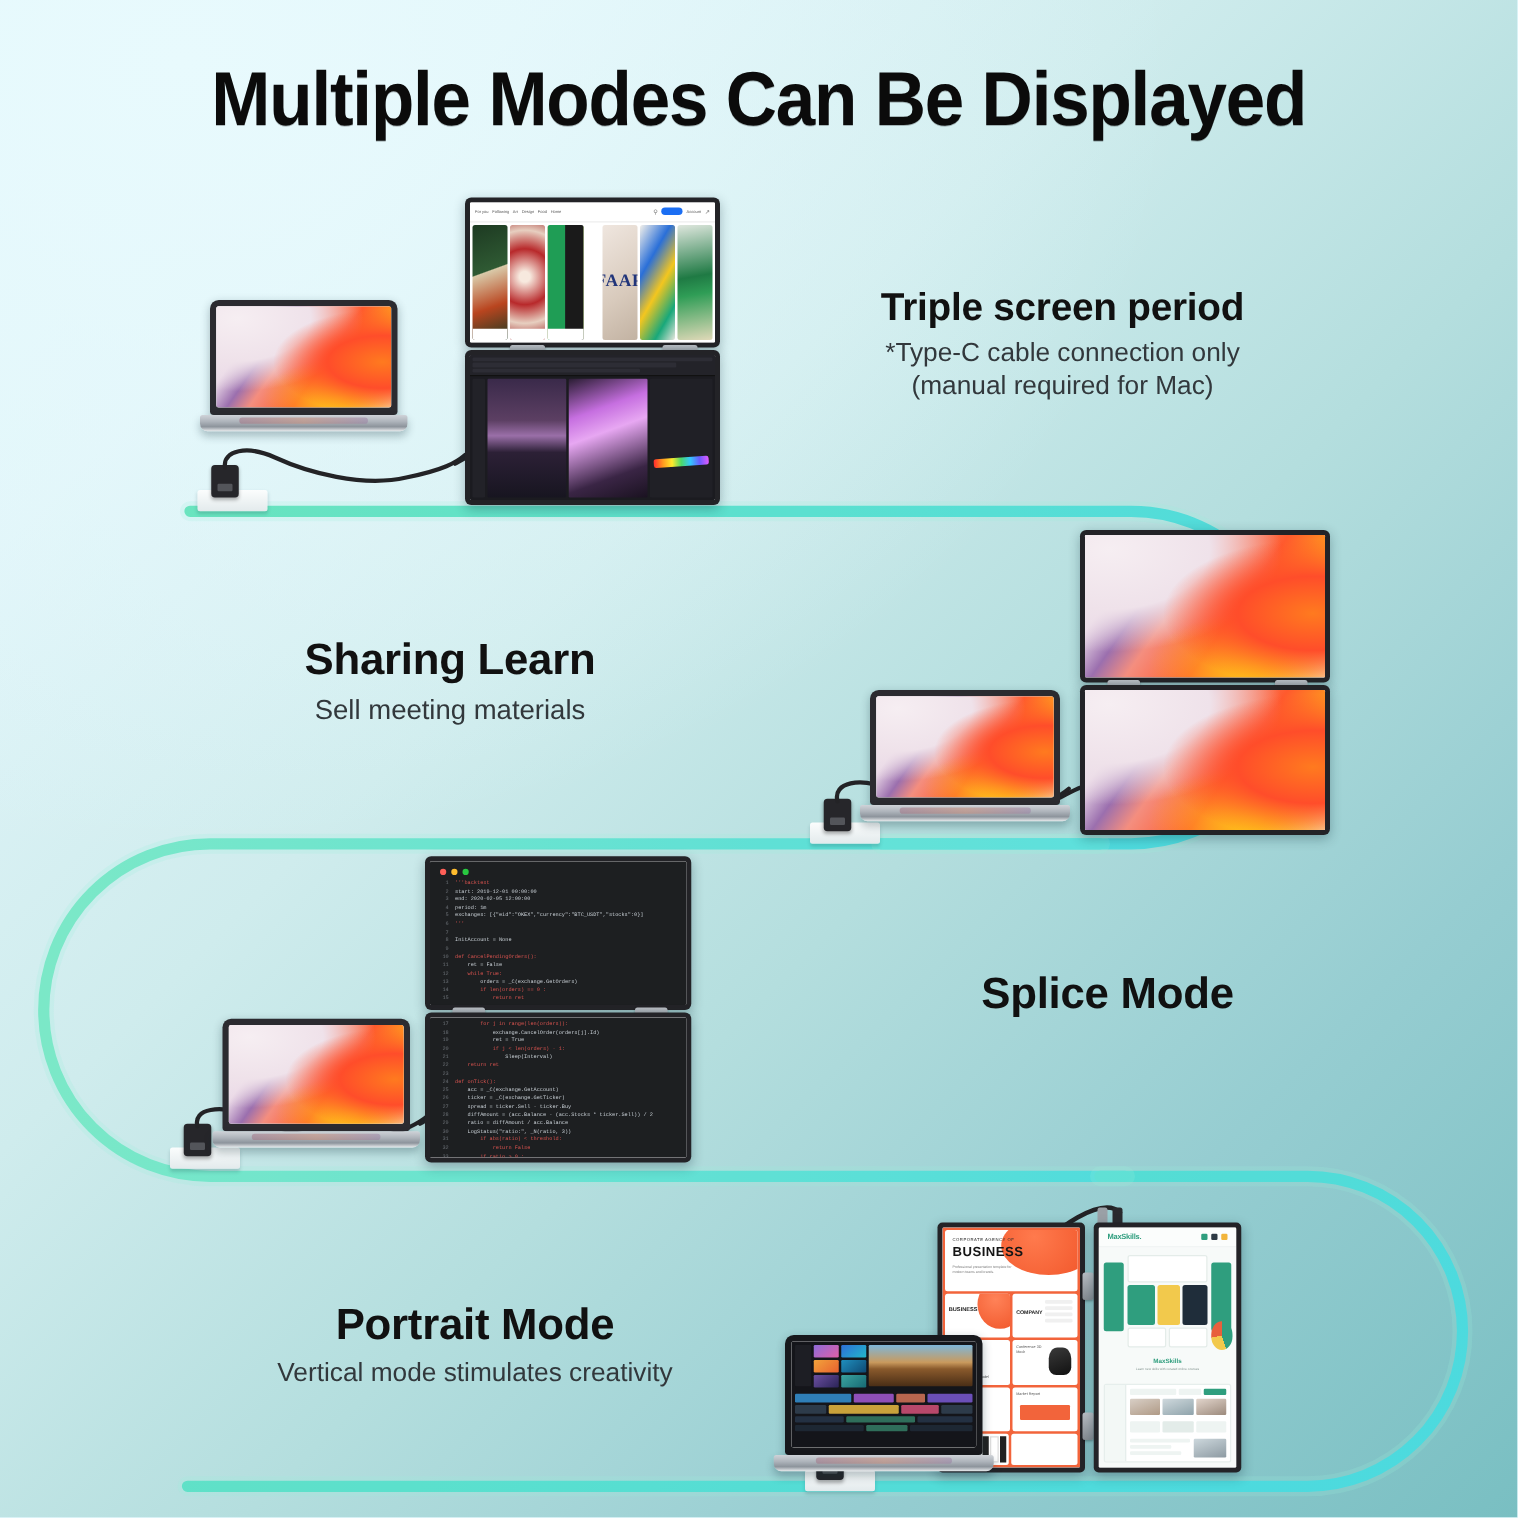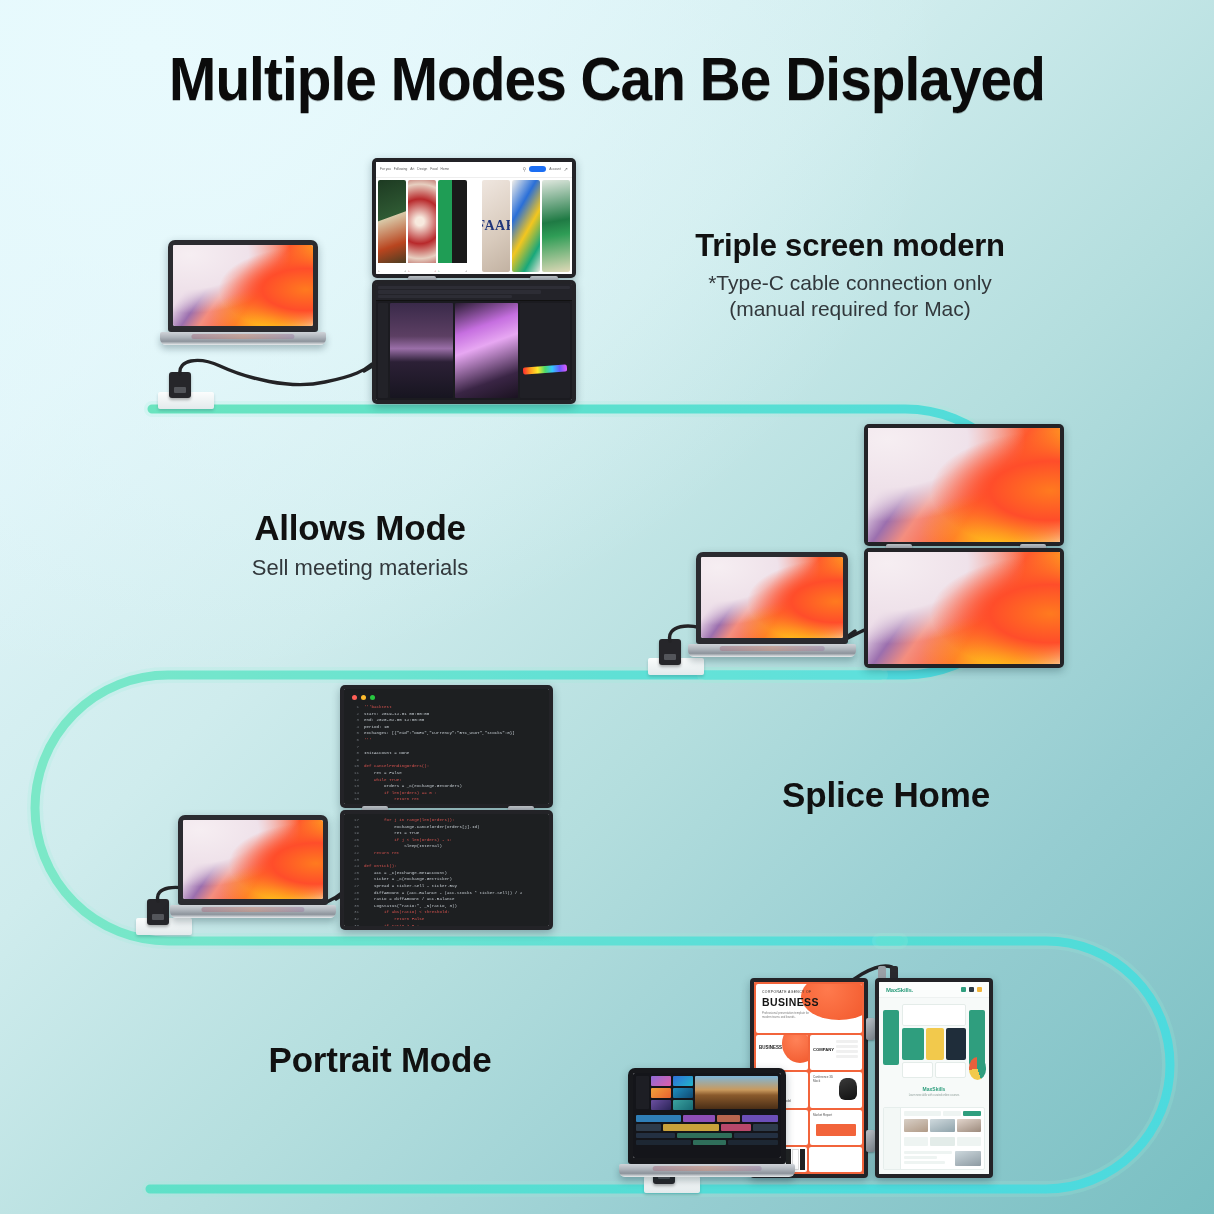--- a/index.html
+++ b/index.html
@@ -260,21 +260,21 @@
                  radial-gradient(120% 120% at 12% 12%, #f6eef2 0%, #efe2ea 35%, rgba(239,226,234,0) 60%),
                  linear-gradient(125deg,#f3ebf0 0%,#e9d7e6 22%,#9b6fae 33%,#f48e7f 42%,#ff5a2d 60%,#ffb01a 80%,#f7f2ee 100%);">
           </div>
         </div>
       </div>
       <div class="base" style="top:92px;"></div>
     </div>
   </div>
 
   <div class="tblock" style="left:660px;top:228px;width:380px;text-align:center;">
-    <div class="t-title" style="font-size:31px;">Triple screen modern</div>
+    <div class="t-title" style="font-size:31px;">Triple screen period</div>
     <div class="t-sub" style="font-size:21px;margin-top:7px;">*Type-C cable connection only</div>
     <div class="t-sub" style="font-size:21px;margin-top:2px;">(manual required for Mac)</div>
   </div>
 
   <div class="scene" style="left:640px;top:418px;width:440px;height:262px;">
 
     <div class="socket" style="left:8px;top:240px;"></div>
     <div class="plug" style="left:19px;top:221px;"></div>
     <svg style="position:absolute;left:0;top:0;width:440px;height:262px;">
       <path d="M30 223 C26 208 48 203 72 214 C100 228 145 238 178 230 C198 225 208 219 215 213" fill="none" stroke="#232326" stroke-width="3.4" stroke-linecap="round"></path>
@@ -319,21 +319,21 @@
                  radial-gradient(120% 120% at 12% 12%, #f6eef2 0%, #efe2ea 35%, rgba(239,226,234,0) 60%),
                  linear-gradient(125deg,#f3ebf0 0%,#e9d7e6 22%,#9b6fae 33%,#f48e7f 42%,#ff5a2d 60%,#ffb01a 80%,#f7f2ee 100%);">
           </div>
         </div>
       </div>
       <div class="base" style="top:92px;"></div>
     </div>
   </div>
 
   <div class="tblock" style="left:180px;top:508px;width:360px;text-align:center;">
-    <div class="t-title" style="font-size:35px;">Allows Mode</div>
+    <div class="t-title" style="font-size:35px;">Sharing Learn</div>
     <div class="t-sub" style="font-size:22px;margin-top:7px;">Sell meeting materials</div>
   </div>
 
   <div class="scene" style="left:130px;top:685px;width:440px;height:255px;">
 
     <div class="socket" style="left:6px;top:233px;"></div>
     <div class="plug" style="left:17px;top:214px;"></div>
     <svg style="position:absolute;left:0;top:0;width:440px;height:255px;">
       <path d="M28 216 C24 202 46 198 70 208 C98 222 142 232 176 224 C196 219 206 213 213 207" fill="none" stroke="#232326" stroke-width="3.4" stroke-linecap="round"></path>
       <path d="M206 214 C216 208 222 203 230 205" fill="none" stroke="#232326" stroke-width="3.4" stroke-linecap="round"></path>
@@ -410,21 +410,21 @@
                  radial-gradient(120% 120% at 12% 12%, #f6eef2 0%, #efe2ea 35%, rgba(239,226,234,0) 60%),
                  linear-gradient(125deg,#f3ebf0 0%,#e9d7e6 22%,#9b6fae 33%,#f48e7f 42%,#ff5a2d 60%,#ffb01a 80%,#f7f2ee 100%);">
           </div>
         </div>
       </div>
       <div class="base" style="top:90px;"></div>
     </div>
   </div>
 
   <div class="tblock" style="left:690px;top:775px;width:392px;text-align:center;">
-    <div class="t-title" style="font-size:35px;">Splice Home</div>
+    <div class="t-title" style="font-size:35px;">Splice Mode</div>
   </div>
 
   <div class="scene" style="left:640px;top:940px;width:462px;height:258px;">
 
     <div class="socket" style="left:4px;top:236px;"></div>
     <div class="plug" style="left:13px;top:218px;"></div>
     <svg style="position:absolute;left:0;top:0;width:462px;height:258px;">
       <path d="M24 220 C20 206 42 202 62 210 C78 216 92 222 110 222" fill="none" stroke="#232326" stroke-width="3.4" stroke-linecap="round"></path>
       <path d="M118 178 C140 122 170 64 222 34 C240 24 250 24 256 30" fill="none" stroke="#232326" stroke-width="3.6" stroke-linecap="round"></path>
       <rect x="238" y="26" width="8" height="14" rx="2" fill="#9aa0a6"></rect>
@@ -613,15 +613,16 @@
             </div>
           </div>
         </div>
       </div>
       <div class="base" style="top:96px;"></div>
     </div>
   </div>
 
   <div class="tblock" style="left:155px;top:1040px;width:450px;text-align:center;">
     <div class="t-title" style="font-size:35px;">Portrait Mode</div>
+    <div class="t-sub" style="font-size:21px;margin-top:7px;">Vertical mode stimulates creativity</div>
   </div>
 
 </div>
 
 </body></html>

